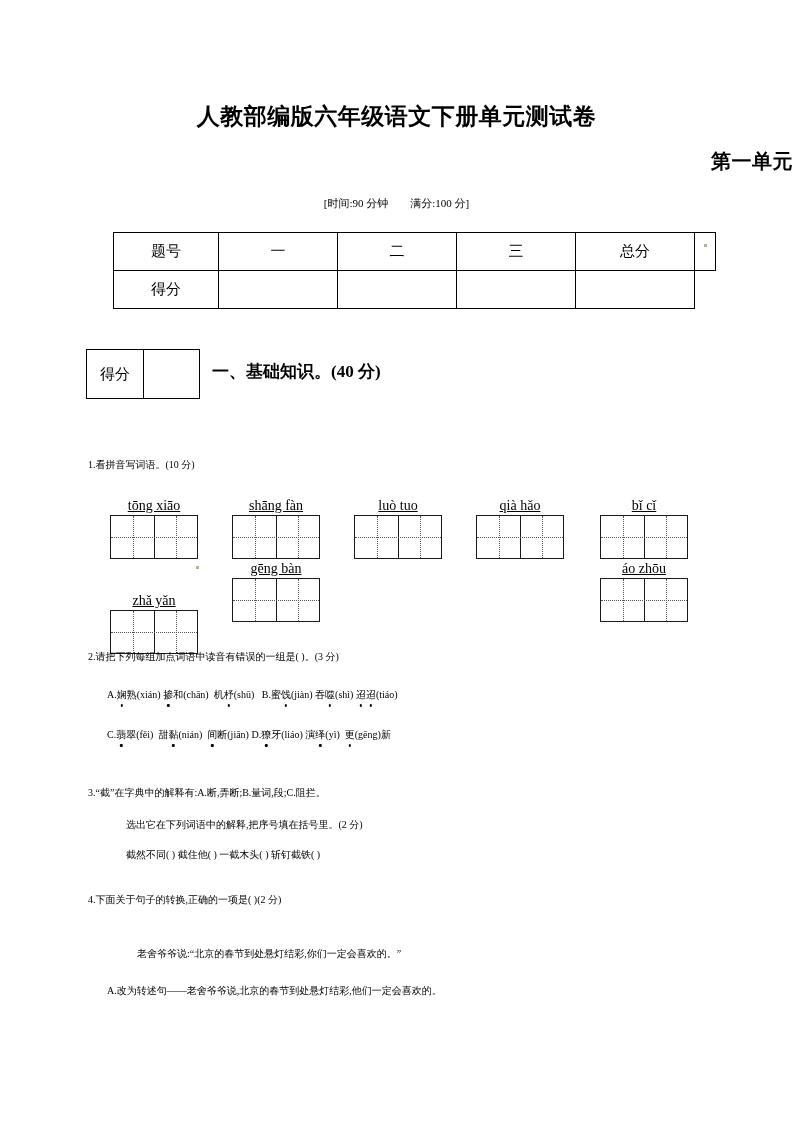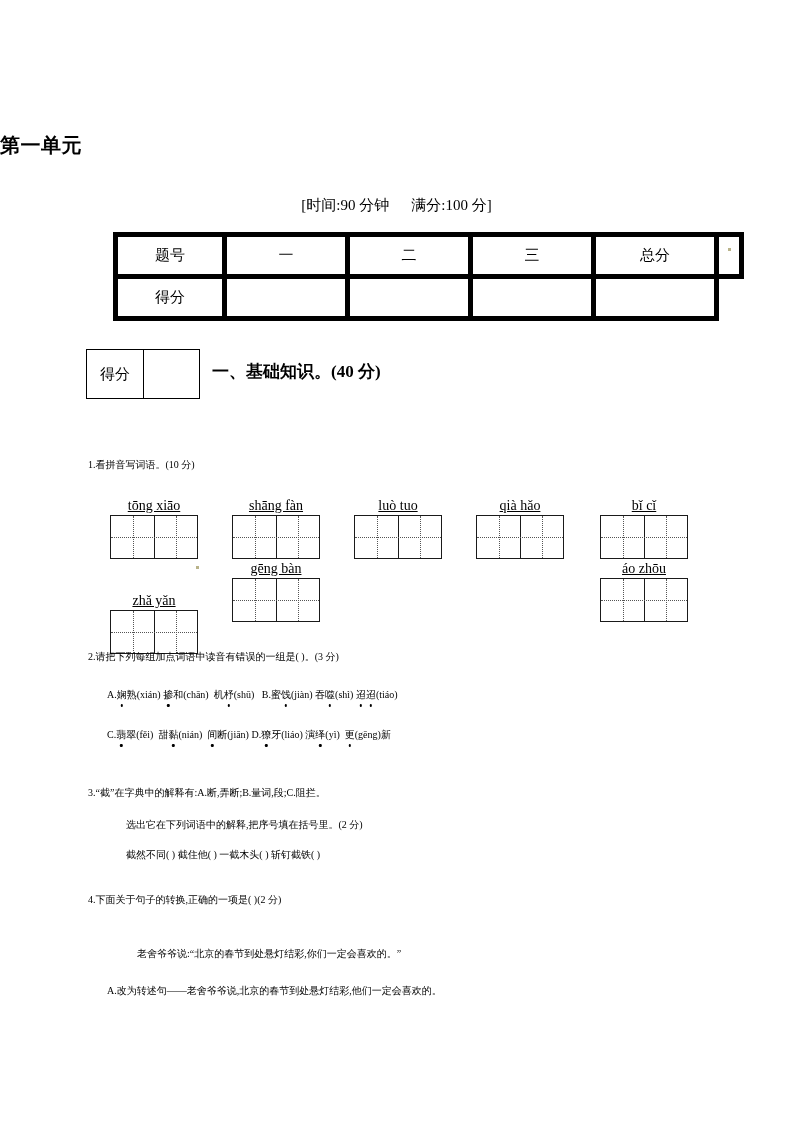--- a/index.html
+++ b/index.html
@@ -28,47 +28,47 @@
     position: absolute;
     left: 0; top: 101px;
     width: 793px;
     text-align: center;
     font-size: 23px;
     font-weight: bold;
     letter-spacing: 0.5px;
   }
   .doc-subtitle {
     position: absolute;
-    left: 0; top: 132px;
-    width: 793px;
-    text-align: left;
+    left: 0; top: 148px;
+    width: 793px;
+    text-align: right;
     font-size: 20px;
     font-weight: bold;
     letter-spacing: 0.5px;
   }
   .doc-meta {
     position: absolute;
     left: 0; top: 196px;
     width: 793px;
     text-align: center;
-    font-size: 15px;
+    font-size: 11px;
   }
   .doc-meta .gap { display: inline-block; width: 22px; }
 
   
   .score-table {
     position: absolute;
     left: 113px;
     top: 232px;
     width: 578px;
     border-collapse: collapse;
     table-layout: fixed;
   }
   .score-table td {
-    border: 5px solid #000000;
+    border: 1px solid #000000;
     height: 37px;
     text-align: center;
     vertical-align: middle;
     font-size: 15px;
     padding: 0;
   }
   .score-table td.label { width: 104px; }
   .score-table td.col { width: 118px; }
   .score-table td.tail { width: 20px; border-left: 1px solid #000; }
   .score-table tr.row-scores td.tail {
@@ -201,20 +201,21 @@
     position: absolute;
     width: 3px; height: 3px;
     background: #b9b38a;
   }
 </style>
 </head>
 <body>
 
 <div class="page">
 
+  <div class="doc-title">人教部编版六年级语文下册单元测试卷</div>
   <div class="doc-subtitle">第一单元</div>
   <div class="doc-meta">
     <span>[时间:90 分钟</span><span class="gap"></span><span>满分:100 分]</span>
   </div>
 
   <table class="score-table">
     <tbody>
         <tr class="row-header">
       <td class="label">题号</td>
       <td class="col">一</td>

